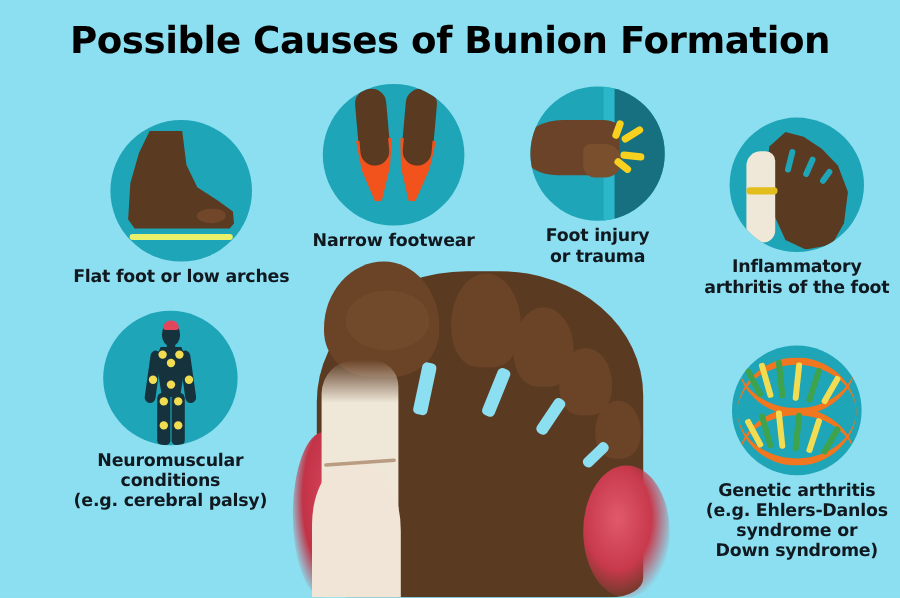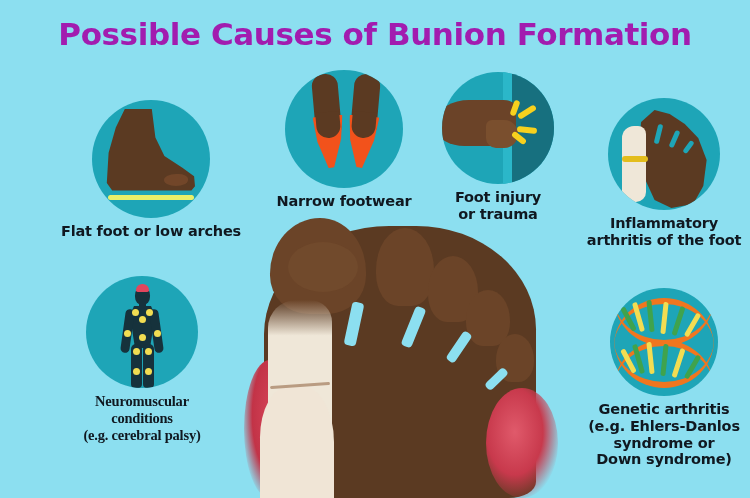--- a/index.html
+++ b/index.html
@@ -27,21 +27,21 @@
   
   .title {
     position: absolute;
     top: 16px;
     left: 0;
     width: 750px;
     text-align: center;
     font-size: 31px;
     font-weight: 800;
     letter-spacing: -0.4px;
-    color: #a21caf;
+    color: #000000;
     font-family: "DejaVu Sans", "Liberation Sans", sans-serif;
   }
 
   
   .cause {
     position: absolute;
   }
 
   .circle-wrap {
     position: relative;
@@ -97,21 +97,21 @@
     position: absolute;
     left: 16px;
     top: 95px;
     width: 86px;
     height: 5px;
     background: #e9f06a;
     border-radius: 3px;
   }
 
   
-  #cause-narrow-footwear { left: 254px; top: 70px; width: 180px; }
+  #cause-narrow-footwear { left: 238px; top: 70px; width: 180px; }
   #cause-narrow-footwear .circle-wrap { width: 118px; height: 118px; }
 
   .shoe {
     position: absolute;
     width: 38px;
     height: 96px;
     top: 4px;
   }
   .shoe.left  { left: 24px; transform: rotate(-5deg); }
   .shoe.right { left: 60px; transform: rotate(5deg); }
@@ -228,21 +228,21 @@
     position: absolute;
     left: 14px;
     top: 58px;
     width: 26px;
     height: 6px;
     background: #e3bd1c;
     border-radius: 3px;
   }
 
   
-  #cause-neuromuscular { left: 22px; top: 276px; width: 240px; font-family: Liberation Serif, serif; }
+  #cause-neuromuscular { left: 22px; top: 259px; width: 240px; }
   #cause-neuromuscular .circle-wrap { width: 112px; height: 112px; }
 
   .body-figure {
     position: absolute;
     left: 30px;
     top: 6px;
     width: 52px;
     height: 104px;
   }
   .bf-head {

